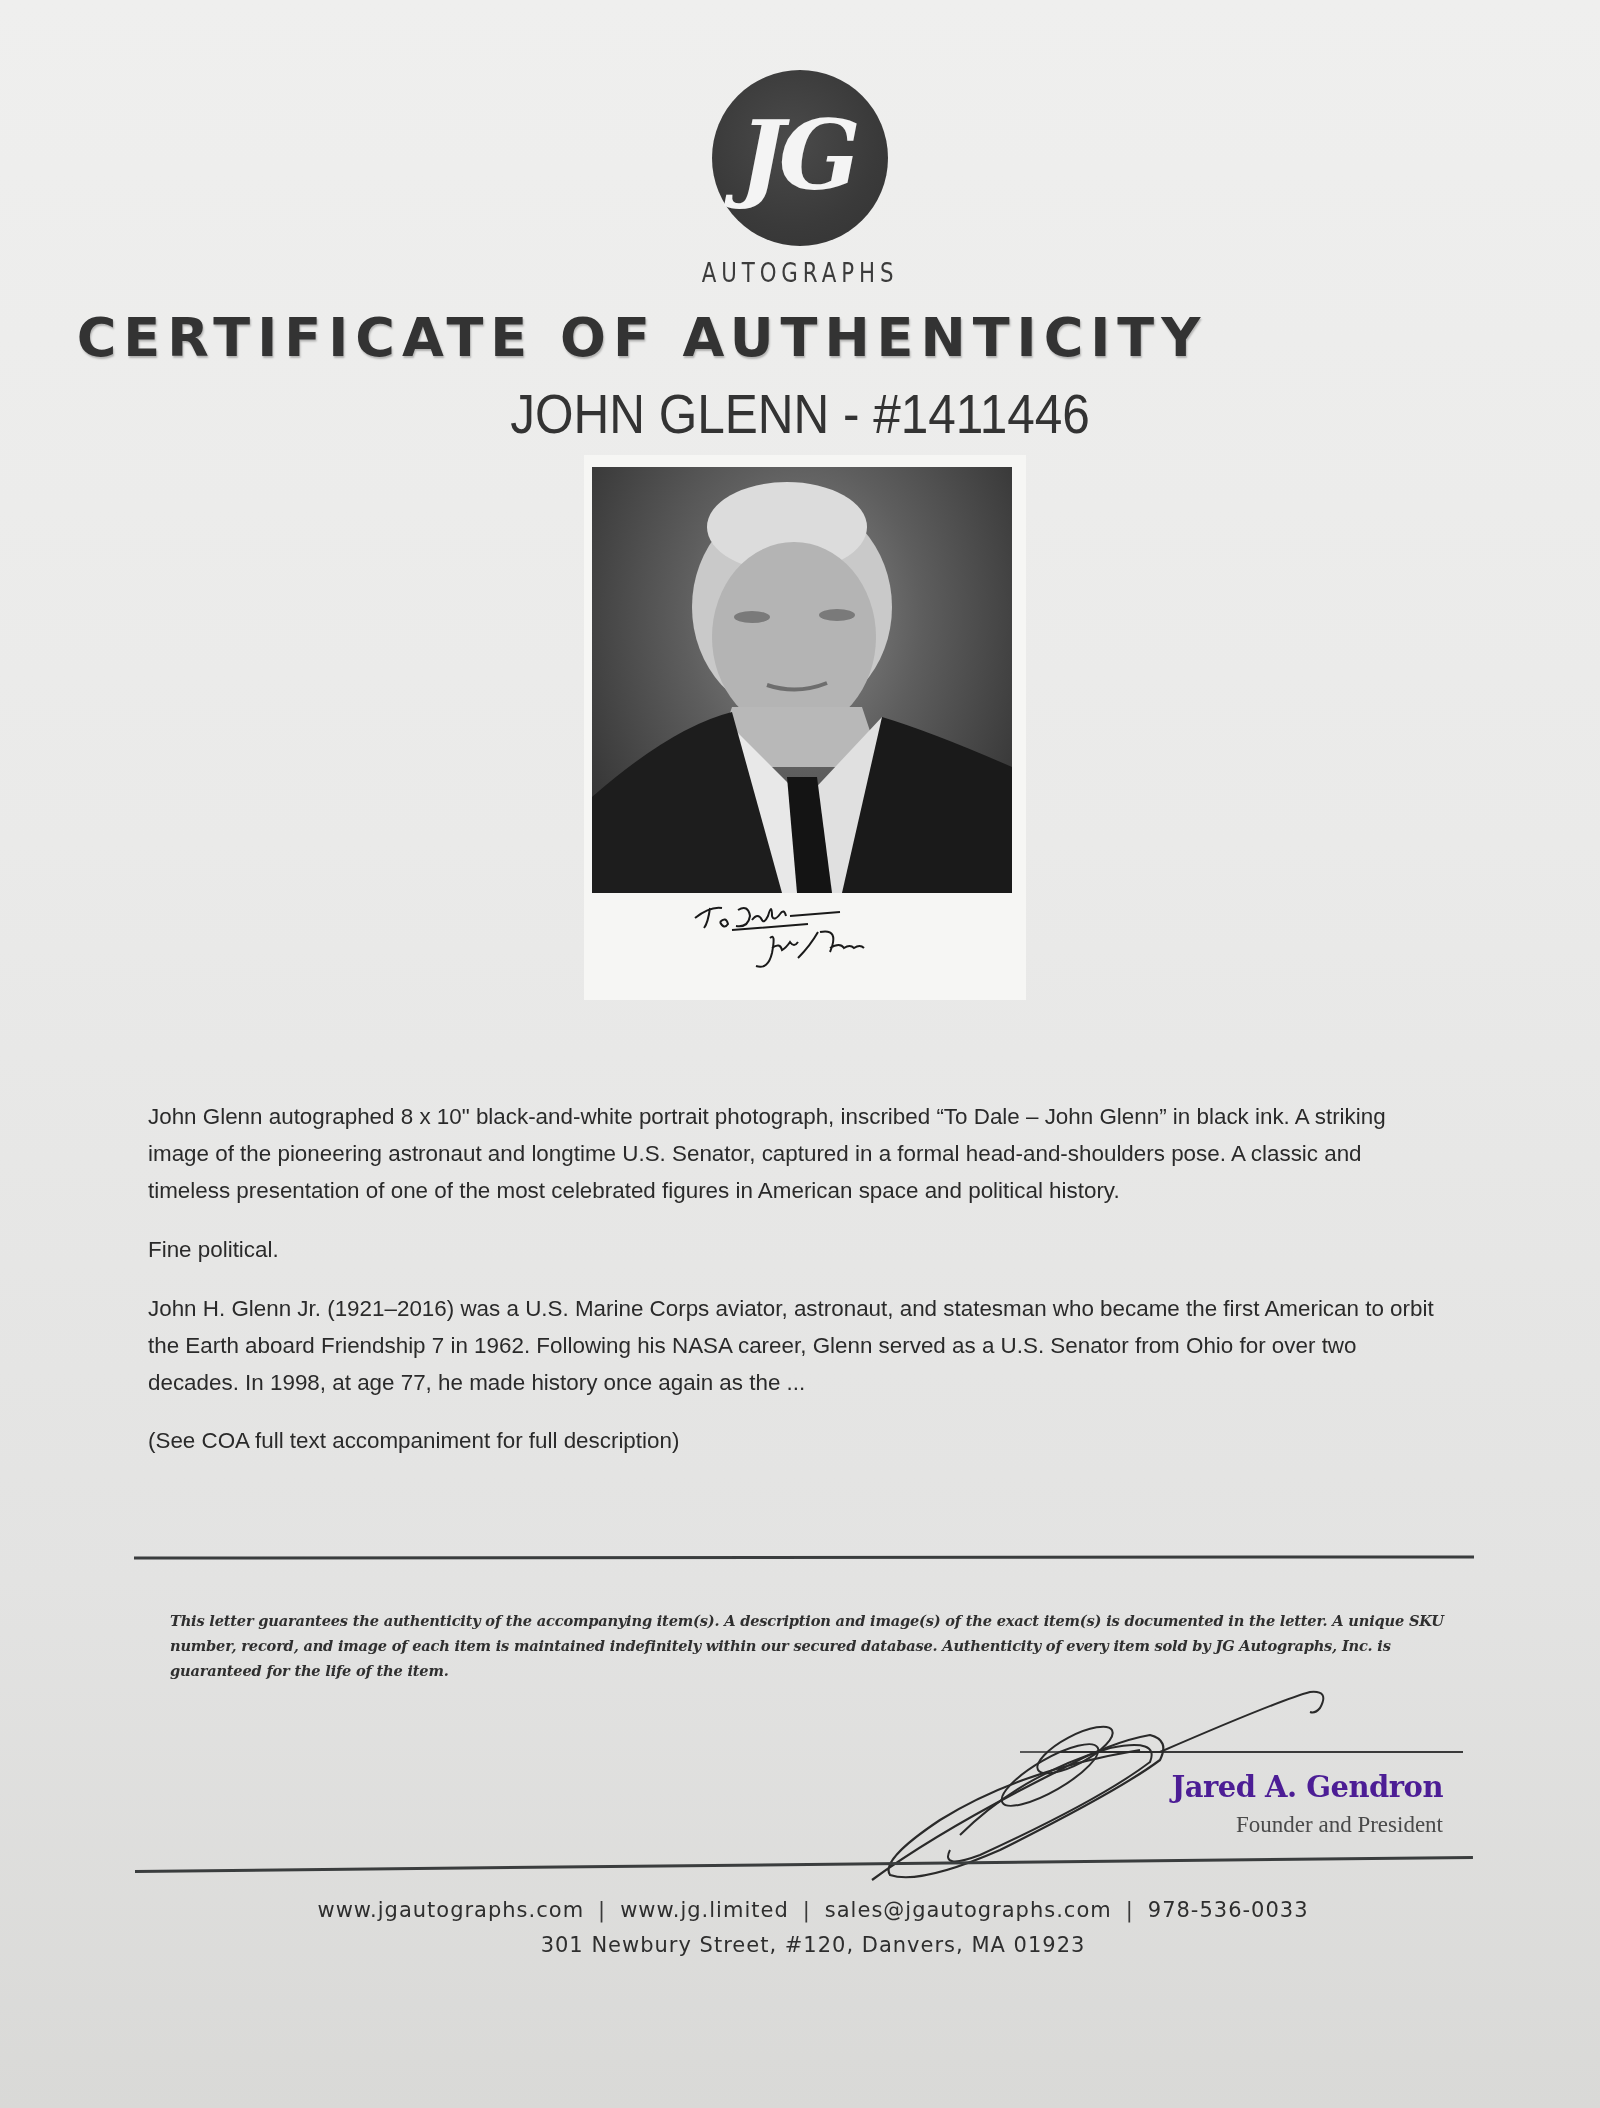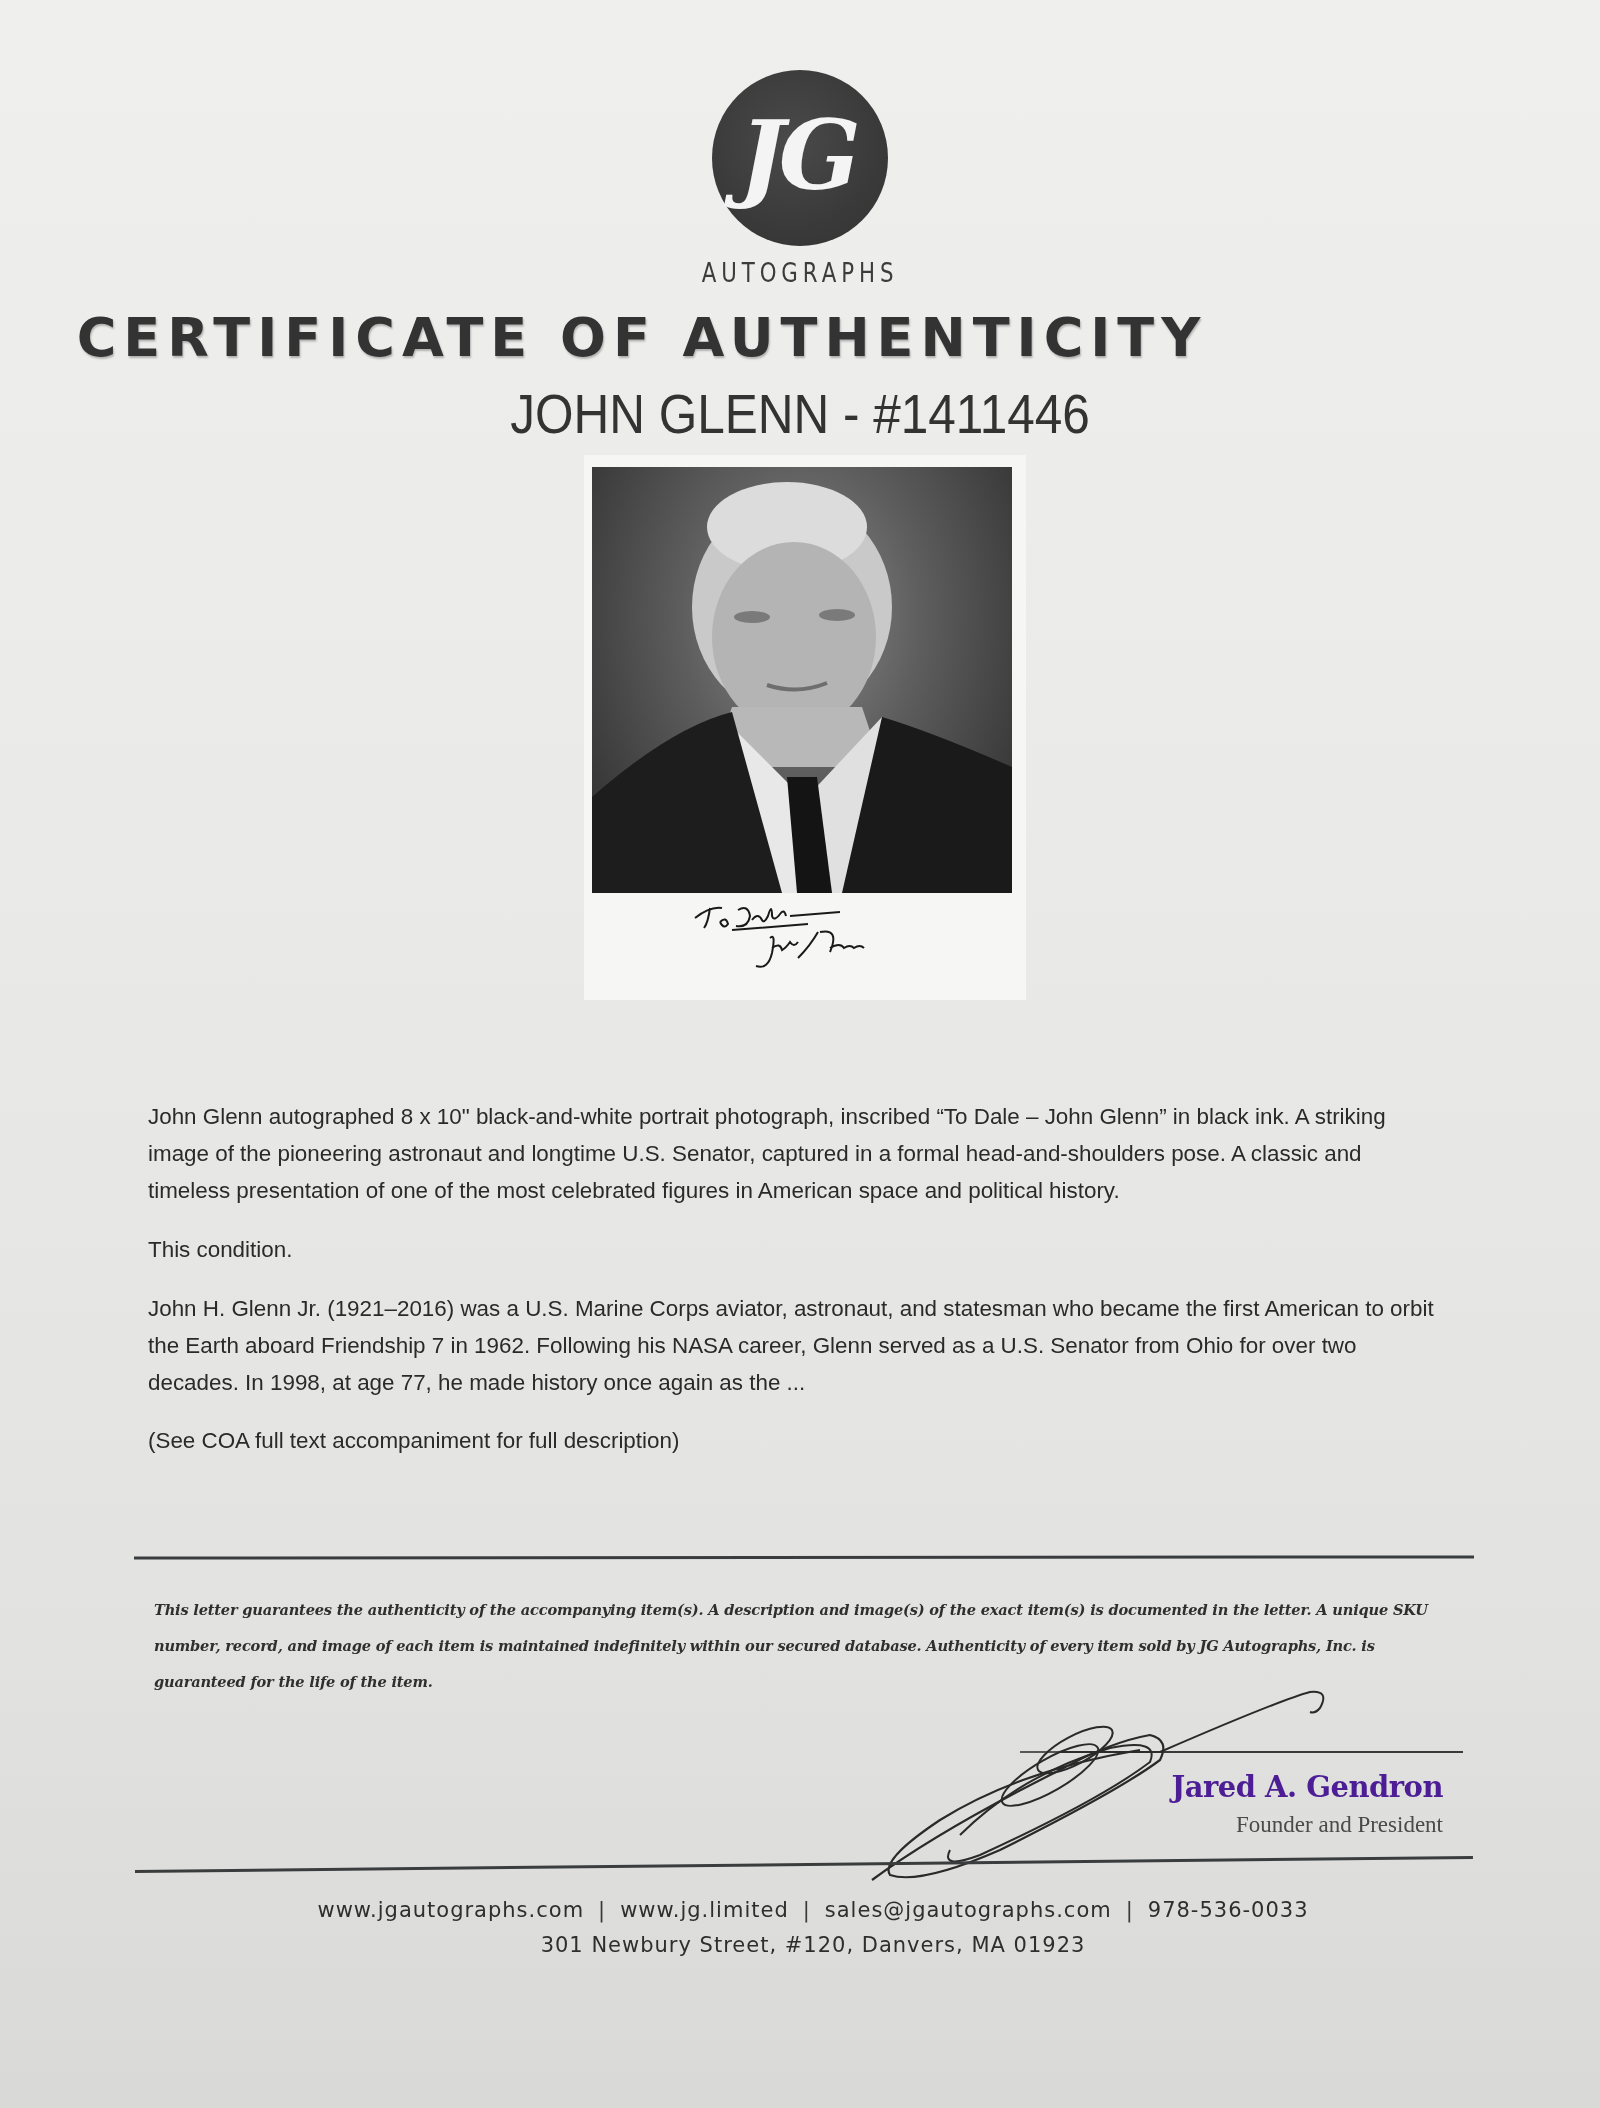--- a/index.html
+++ b/index.html
@@ -60,23 +60,23 @@
   #p3 { top: 1290px; }
   #p4 { top: 1422px; }
 
   
   .rule { height: 3px; background: #3a3d3e; }
   #rule-top { left: 134px; top: 1556px; width: 1340px; transform: rotate(-0.05deg); }
   #rule-bottom { left: 135px; top: 1870px; width: 1338px; transform: rotate(-0.6deg); transform-origin: left center; }
 
   
   #disclaimer {
-    left: 154px; top: 1592px; width: 1310px; margin: 0;
+    left: 154px; top: 1592px; width: 1310px; margin: 16px;
     font-family: "DejaVu Serif", serif; font-style: italic; font-size: 14.6px;
-    line-height: 36px; color: #2f2f2f; font-weight: bold; letter-spacing: -0.2px;
+    line-height: 25px; color: #2f2f2f; font-weight: bold; letter-spacing: -0.2px;
   }
 
   
   #sig-line { left: 1060px; top: 1751px; width: 403px; height: 2px; background: #3a3a3a; }
   #signature { left: 860px; top: 1680px; width: 480px; height: 210px; }
   #signer-name {
     right: 157px; top: 1770px; text-align: right;
     font-family: "DejaVu Serif", serif; font-size: 29px; color: #4c1d95; font-weight: bold;
     letter-spacing: -0.5px;
   }
@@ -129,21 +129,21 @@
   </svg>
 </div>
 <svg id="inscription" class="abs" viewBox="0 0 190 80">
   <path d="M5 20 Q20 8 32 10 M20 10 Q18 25 14 30 M30 24 q6 -6 8 2 q-4 6 -8 -2" stroke="#1a1a1a" stroke-width="2" fill="none"></path>
   <path d="M48 12 q10 -6 12 6 q-2 12 -14 10 M62 22 q6 -8 10 0 q2 4 6 -4 q4 -14 4 0 q2 6 8 -2 q4 -6 6 2" stroke="#1a1a1a" stroke-width="2" fill="none"></path>
   <path d="M42 32 L118 26 M100 18 L150 14" stroke="#1a1a1a" stroke-width="2" fill="none"></path>
   <path d="M80 40 Q86 34 82 55 Q78 72 66 68 M82 50 q8 -6 10 2 q4 -2 8 -8 q4 6 8 0 M128 34 Q120 48 108 60 M130 34 q20 -4 10 20 M140 50 q10 -6 14 0 q6 -4 10 0 q6 -4 10 0" stroke="#1a1a1a" stroke-width="2" fill="none"></path>
 </svg>
 
 <p id="p1" class="abs body-text">John Glenn autographed 8 x 10" black-and-white portrait photograph, inscribed “To Dale – John Glenn” in black ink. A striking image of the pioneering astronaut and longtime U.S. Senator, captured in a formal head-and-shoulders pose. A classic and timeless presentation of one of the most celebrated figures in American space and political history.</p>
-<p id="p2" class="abs body-text">This condition.</p>
+<p id="p2" class="abs body-text">Fine political.</p>
 <p id="p3" class="abs body-text">John H. Glenn Jr. (1921–2016) was a U.S. Marine Corps aviator, astronaut, and statesman who became the first American to orbit the Earth aboard Friendship 7 in 1962. Following his NASA career, Glenn served as a U.S. Senator from Ohio for over two decades. In 1998, at age 77, he made history once again as the ...</p>
 <p id="p4" class="abs body-text">(See COA full text accompaniment for full description)</p>
 
 <div id="rule-top" class="abs rule"></div>
 <p id="disclaimer" class="abs">This letter guarantees the authenticity of the accompanying item(s). A description and image(s) of the exact item(s) is documented in the letter. A unique SKU number, record, and image of each item is maintained indefinitely within our secured database. Authenticity of every item sold by JG Autographs, Inc. is guaranteed for the life of the item.</p>
 
 <div id="sig-line" class="abs"></div>
 <svg id="signature" class="abs" viewBox="0 0 480 210">
   <path d="M12 200 Q80 150 200 90 Q250 62 290 55 Q310 60 300 80 Q260 110 140 170 Q60 205 30 195 Q20 180 80 140 Q160 90 280 70" stroke="#2a2a2a" stroke-width="2.2" fill="none"></path>
   <path d="M100 155 Q160 95 250 68 Q300 58 290 82 Q240 120 120 175 Q80 190 90 170" stroke="#2a2a2a" stroke-width="2" fill="none"></path>

